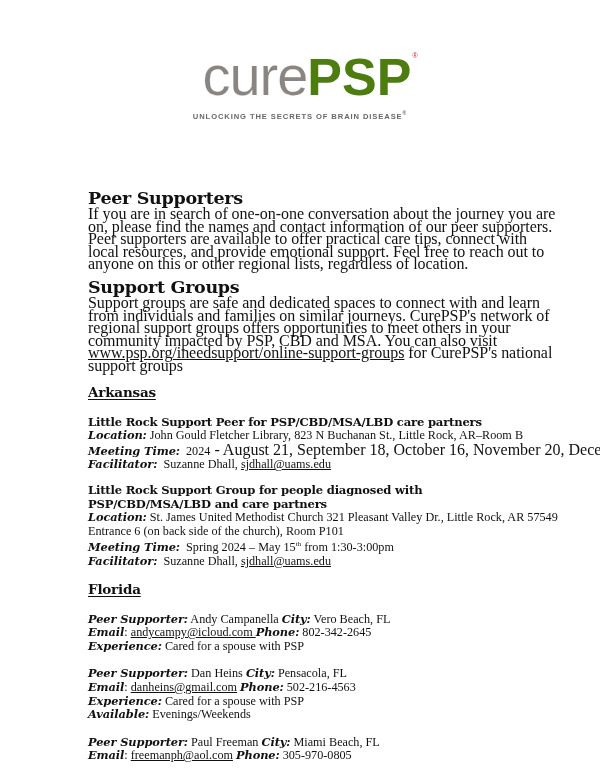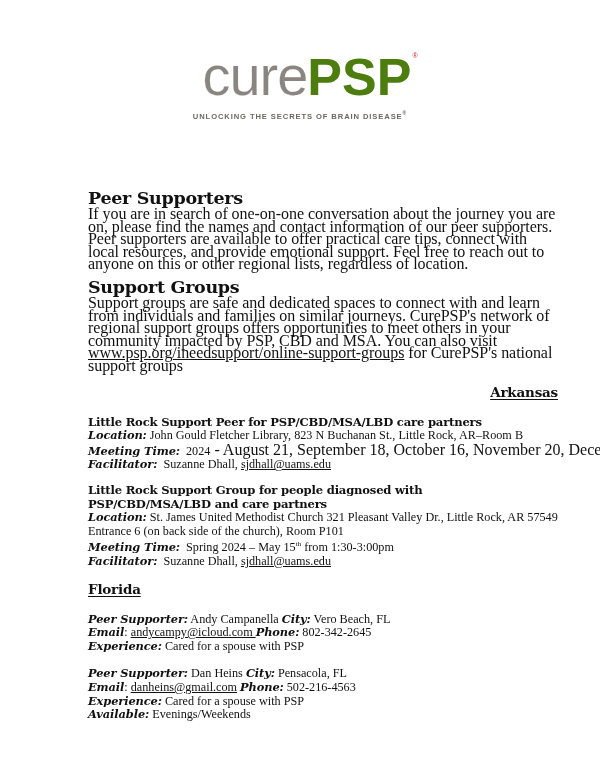--- a/index.html
+++ b/index.html
@@ -168,21 +168,21 @@
   <div class="content">
 
     <h2 class="section-heading">Peer Supporters</h2>
     <p class="para" style="margin-bottom:6px;">If you are in search of one-on-one conversation about the journey you are on, please find the names and contact information of our peer supporters. Peer supporters are available to offer practical care tips, connect with local resources, and provide emotional support. Feel free to reach out to anyone on this or other regional lists, regardless of location.</p>
 
     <h2 class="section-heading">Support Groups</h2>
     <p class="para">
       <span>Support groups are safe and dedicated spaces to connect with and learn from individuals and families on similar journeys. CurePSP's network of regional support groups offers opportunities to meet others in your community impacted by PSP, CBD and MSA. You can also visit </span><a>www.psp.org/ineedsupport/online-support-groups</a><span> for CurePSP's national support groups</span>
     </p>
 
-    <h3 class="state-heading" style="margin-top:11px; margin-bottom:16px;text-align:right;">Arkansas</h3>
+    <h3 class="state-heading" style="margin-top:11px; margin-bottom:16px;">Arkansas</h3>
 
     <div class="block" style="margin-bottom:12px;">
       <div class="group-title">Little Rock Support Peer for PSP/CBD/MSA/LBD care partners</div>
       <div class="line">
         <span class="lbl">Location:</span>
         <span>John Gould Fletcher Library, 823 N Buchanan St., Little Rock, AR–Room B</span>
       </div>
       <div class="line">
         <span class="lbl">Meeting Time:</span>&nbsp;
         <span>2024</span><span class="small"> - August 21, September 18, October 16, November 20, December 18</span>
@@ -243,15 +243,28 @@
       <div class="line">
         <span class="lbl">Experience:</span>
         <span>Cared for a spouse with PSP</span>
       </div>
       <div class="line">
         <span class="lbl">Available:</span>
         <span>Evenings/Weekends</span>
       </div>
     </div>
 
+    <div class="block">
+      <div class="line">
+        <span class="lbl">Peer Supporter:</span>
+        <span>Paul Freeman</span>
+        <span class="lbl">City:</span>
+        <span>Miami Beach, FL</span>
+      </div>
+      <div class="line">
+        <span class="lbl">Email</span><span>: </span><a class="link">freemanph@aol.com</a>
+        <span class="lbl">Phone:</span>
+        <span>305-970-0805</span>
+      </div>
+    </div>
 
   </div>
 </div>
 
 </body></html>

